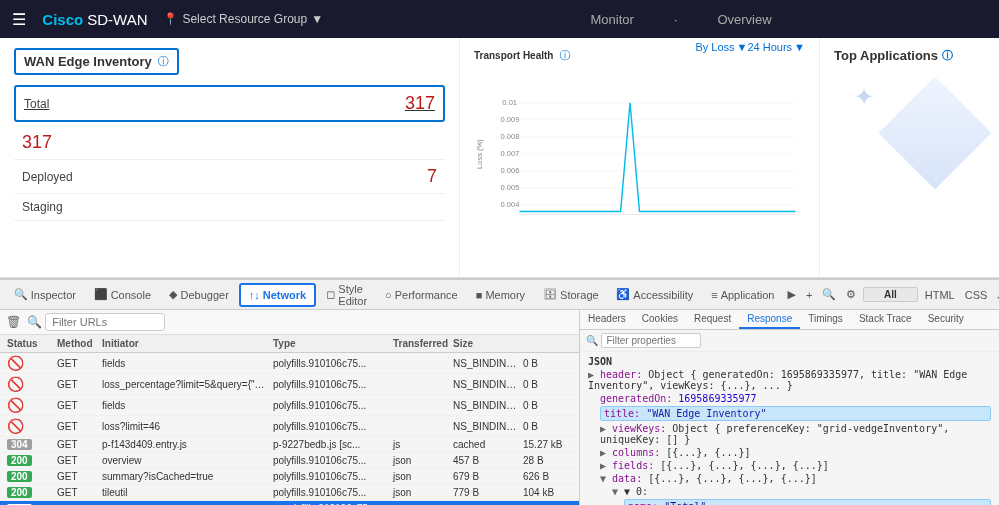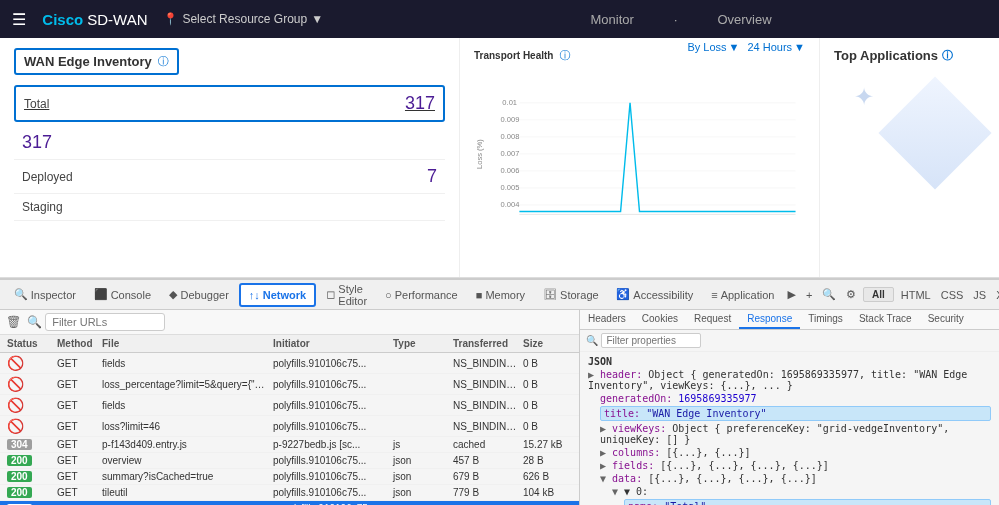--- a/index.html
+++ b/index.html
@@ -55,35 +55,35 @@
       padding: 6px 8px;
       border-bottom: 1px solid #f0f0f0;
     }
     .stat-row.highlighted {
       border: 2px solid #0070d2;
       border-radius: 3px;
       margin-bottom: 4px;
       text-decoration: underline;
     }
     .stat-label { font-size: 12px; color: #444; flex: 1; }
-    .stat-value { font-size: 18px; font-weight: 300; color: #4c1d95; text-align: right; }
+    .stat-value { font-size: 18px; font-weight: 300; color: #b91c1c; text-align: right; }
 
     
     .middle-panel {
       flex: 1;
       padding: 10px 14px;
     }
     .transport-title {
       display: flex;
       align-items: center;
       gap: 6px;
       margin-bottom: 6px;
     }
     .transport-title-text { font-size: 10px; font-weight: 600; color: #333; }
-    .filter-row { display: flex; align-items: flex-end; gap: 8px; margin-bottom: 4px; float: right; margin-top: -20px; margin-left: 42px; }
+    .filter-row { display: flex; align-items: flex-end; margin-bottom: 4px; float: right; margin-top: -20px; margin-left: 42px; }
     .filter-btn { font-size: 11px; color: #0070d2; cursor: pointer; display: flex; align-items: center; gap: 2px; }
     .chart-area { margin-top: 20px; position: relative; height: 160px; }
     .chart-svg { width: 100%; height: 100%; }
 
     
     .right-panel {
       width: 180px;
       padding: 10px 14px;
       border-left: 1px solid #eee;
     }
@@ -200,21 +200,21 @@
     .json-indent2 { margin-left: 24px; }
     .json-indent3 { margin-left: 36px; }
     .collapse-arrow { color: #666; cursor: pointer; }
     .json-highlight { background: #c8e6f9; border: 1px solid #90caf9; border-radius: 2px; padding: 1px 3px; }
 
     .devtools-toolbar-right {
       display: flex; align-items: center; gap: 4px; margin-left: auto;
     }
     .toolbar-icon { font-size: 11px; color: #555; cursor: pointer; padding: 2px 3px; }
 
-    .all-tab { border: 1px solid #ccc; border-radius: 2px; padding: 1px 8px; font-size: 10px; font-weight: 600; background: #e8e8e8; }
+    .all-tab { border: 1px solid #ccc; border-radius: 2px; padding: 1px 20px; font-size: 10px; font-weight: 600; background: #e8e8e8; }
   </style>
 </head>
 <body>
 
 <div class="top-nav">
   <span class="hamburger">☰</span>
   <div class="brand">
     <span class="brand-cisco">Cisco</span>
     <span class="brand-sdwan">SD-WAN</span>
   </div>
@@ -377,21 +377,20 @@
         <span class="trash-icon">🗑</span>
         <div class="filter-input-wrap">
           <span>🔍</span>
           <input class="filter-input" type="text" placeholder="Filter URLs" style="">
         </div>
       </div>
       <div class="network-table">
         <div class="net-header">
           <div>Status</div>
           <div>Method</div>
-          <div>File</div>
           <div>Initiator</div>
           <div>Type</div>
           <div>Transferred</div>
           <div>Size</div>
         </div>
 
         <div class="net-row">
           <div><span class="status-blocked">🚫</span></div>
           <div>GET</div>
           <div>fields</div>

